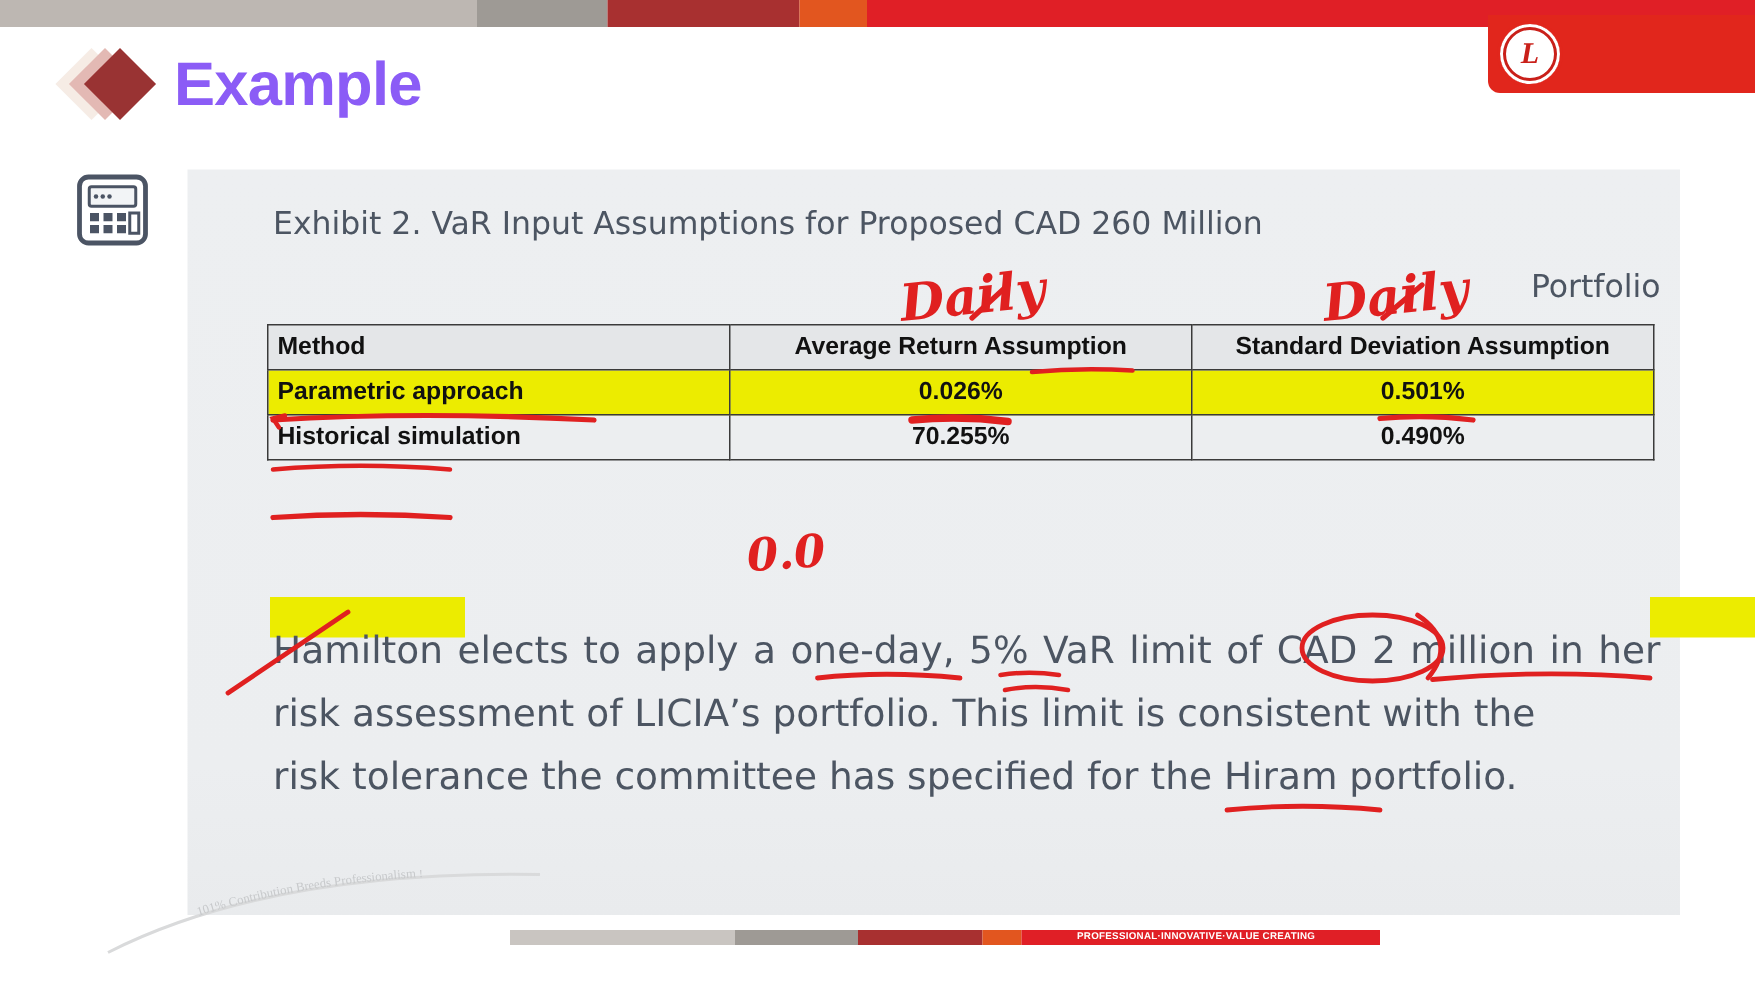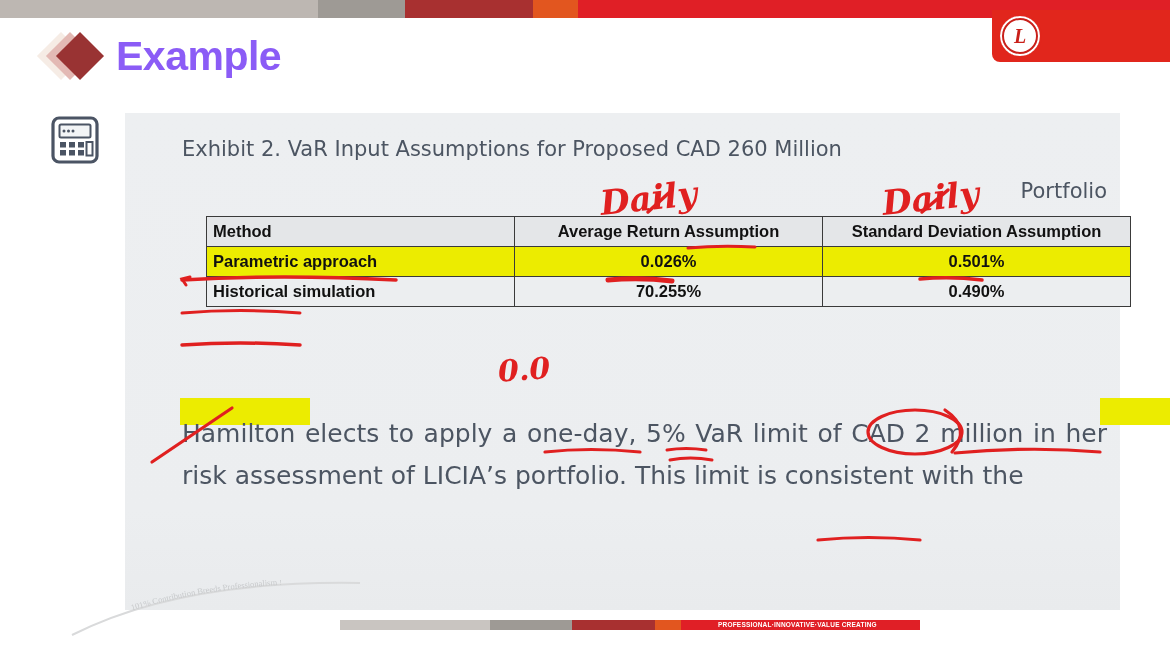--- a/index.html
+++ b/index.html
@@ -139,21 +139,20 @@
   #exhibit-title .line2 { text-align: right; display: block; }
 
   
   #var-table {
     position: absolute;
     left: 53px; top: 103px;
     width: 924px;
     border-collapse: collapse;
     table-layout: fixed;
     font-family: "Liberation Sans", sans-serif;
-    margin-left: 28px;
   }
   #var-table td, #var-table th {
     border: 1.5px solid #3a3a3a;
     font-size: 16.5px;
     font-weight: bold;
     color: #111;
     height: 30px;
     padding: 0 6px;
     box-sizing: border-box;
     background: #eceef0;
@@ -309,20 +308,21 @@
         <td class="c-method">Historical simulation</td>
         <td class="c-val">70.255%</td>
         <td class="c-val">0.490%</td>
       </tr>
     </tbody>
   </table>
 
   <div id="body-paragraph">
     <span>Hamilton elects to apply a one-day, 5% VaR limit of CAD 2 million in</span>
     <span>her risk assessment of LICIA’s portfolio. This limit is consistent with the</span>
+    <span class="lastline">risk tolerance the committee has specified for the Hiram portfolio.</span>
   </div>
 </div>
 
 <svg id="footer-arc" viewBox="0 0 330 60">
   <defs>
     <path id="arcpath" d="M 12,55 Q 120,0 300,3" fill="none"></path>
   </defs>
   <path d="M 12,55 Q 120,0 300,3" fill="none" stroke="#d9dadb" stroke-width="2"></path>
   <text font-size="8.5" fill="#c7c9cb" font-family="Liberation Serif, serif">
     <textPath href="#arcpath" startOffset="22%">101% Contribution Breeds Professionalism !</textPath>

